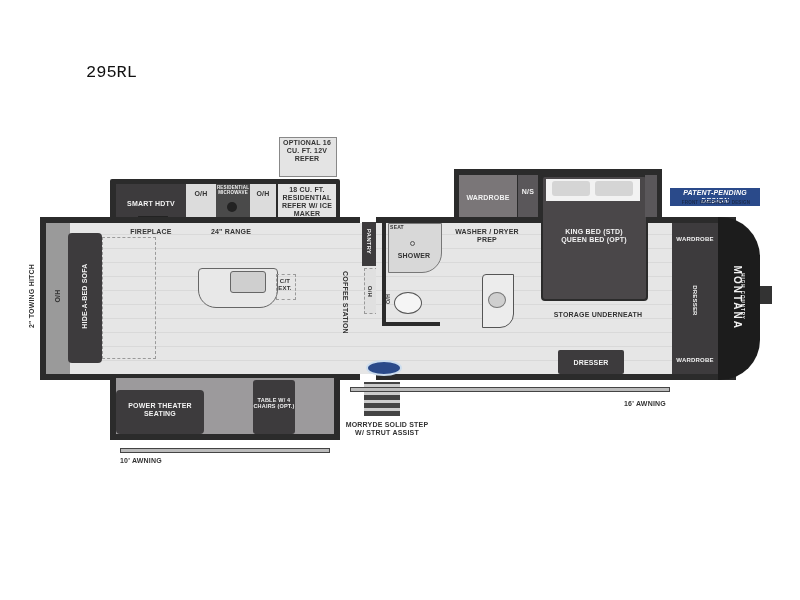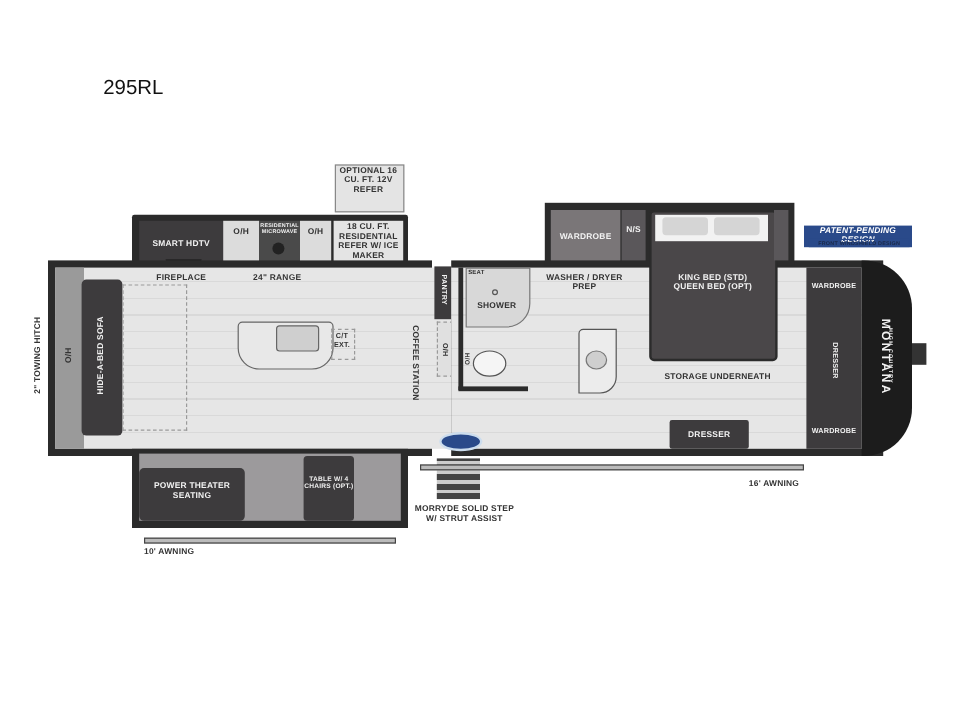--- a/index.html
+++ b/index.html
@@ -1,18 +1,18 @@
 <!DOCTYPE html>
 <html><head>
 <meta charset="utf-8">
 <style>
   html,body{margin:0;padding:0;background:#fff;}
   body{width:800px;height:600px;position:relative;overflow:hidden;font-family:"DejaVu Sans",sans-serif;}
   .abs{position:absolute;}
-  .title{left:86px;top:63px;font-size:17px;color:#111;font-family:Liberation Sans, sans-serif;}
+  .title{left:86px;top:63px;font-size:17px;color:#111;font-family:Liberation Mono, monospace;}
   .lbl{position:absolute;font-family:"Liberation Sans",sans-serif;font-weight:bold;font-size:7px;color:#333;text-align:center;line-height:1.15;letter-spacing:0.2px;}
   .wl{color:#f2f2f2;}
   .floor{background:repeating-linear-gradient(0deg,#e6e6e6 0px,#e6e6e6 13px,#d9d9d9 13px,#d9d9d9 14px);}
   .wall{background:#2b2b2b;}
   .dark{background:#3d3b3d;}
   .mid{background:#5a575a;}
   .rot{transform:rotate(-90deg);transform-origin:center;white-space:nowrap;}
   .rot90{transform:rotate(90deg);transform-origin:center;white-space:nowrap;}
   .dash{border:1px dashed #9a9a9a;}
 </style>

